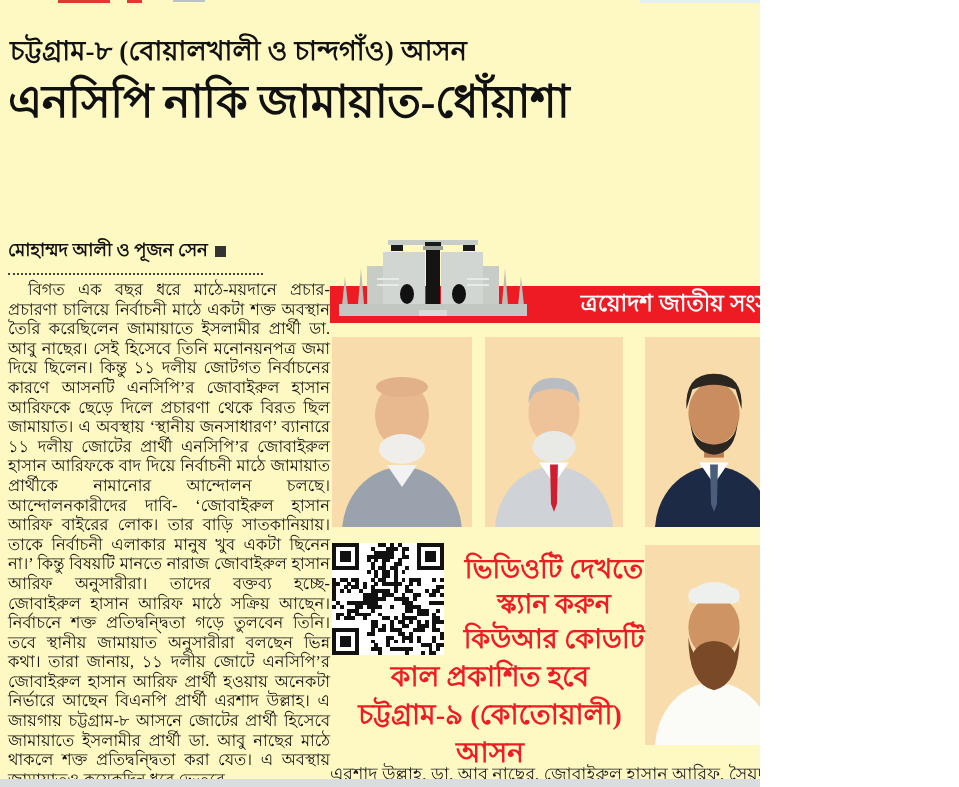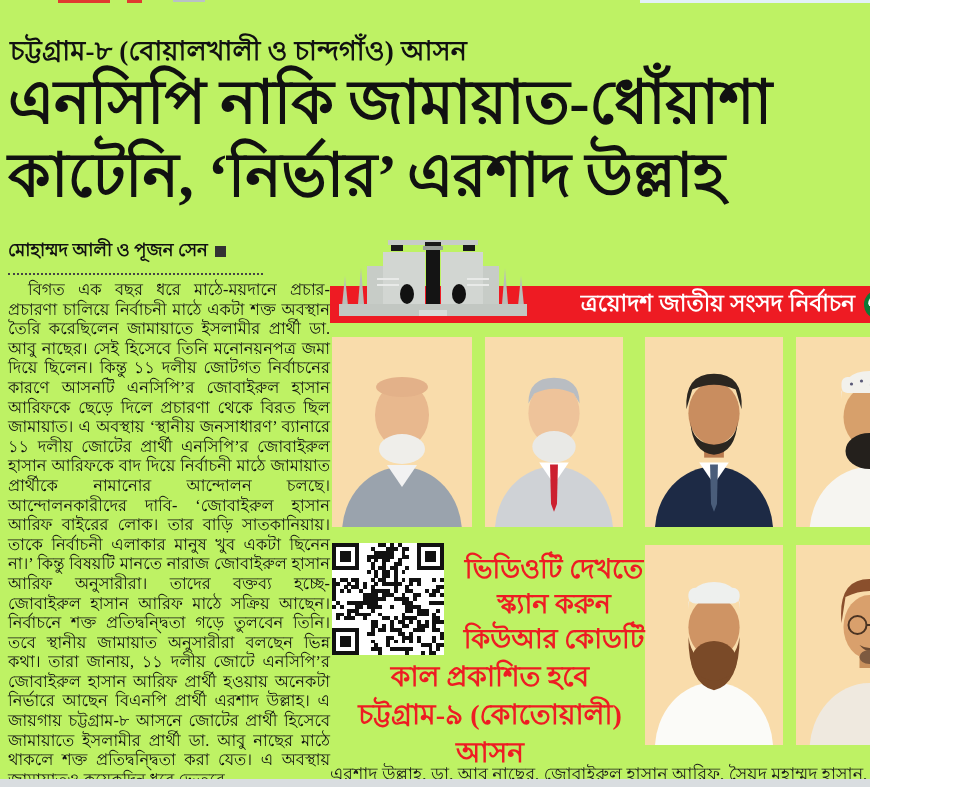--- a/index.html
+++ b/index.html
@@ -1,29 +1,29 @@
 <!DOCTYPE html>
 <html lang="bn"><head>
 <meta charset="utf-8">
 <style>
   html,body{margin:0;padding:0;background:#fff;}
-  .page{position:relative;width:870px;height:787px;background:#bef264;overflow:hidden;
+  .page{position:relative;width:760px;height:787px;background:#fef9c3;overflow:hidden;
         font-family:"Liberation Serif","DejaVu Serif",serif;color:#111;}
 
   
   .art{position:absolute;}
   .art-red1{left:58px;top:0;width:52px;height:3px;background:#e03a30;}
   .art-red2{left:127px;top:0;width:15px;height:3px;background:#e03a30;}
   .art-grey{left:173px;top:0;width:32px;height:2px;background:#b9c2c6;}
   .art-blue{left:640px;top:0;width:319px;height:3px;background:#e3f1f7;}
 
   
   .kicker{position:absolute;left:10px;top:30px;font-size:27px;font-weight:700;letter-spacing:.2px;}
   .headline{position:absolute;left:8px;top:66px;width:940px;font-weight:800;
-            font-size:61px;line-height:73px;letter-spacing:-.5px;}
+            font-size:45px;line-height:73px;letter-spacing:-.5px;}
 
   
   .leftcol{position:absolute;left:8px;top:236px;width:322px;}
   .byline{font-size:18px;font-weight:700;display:flex;align-items:center;gap:7px;}
   .byline-marker{width:11px;height:11px;background:#333;display:inline-block;}
   .dotted-rule{width:255px;border-top:2.5px dotted #444;margin:6px 0 5px 0;}
   .body-text{font-size:16.3px;line-height:19.6px;text-align:justify;text-indent:20px;}
 
   
   .banner-strip{position:absolute;left:330px;top:286px;width:613px;height:37px;background:#ee1b23;
@@ -67,21 +67,20 @@
 <div class="page">
 
   <div class="art art-red1"></div>
   <div class="art art-red2"></div>
   <div class="art art-grey"></div>
   <div class="art art-blue"></div>
 
   <div class="kicker">চট্টগ্রাম-৮ (বোয়ালখালী ও চান্দগাঁও) আসন</div>
   <div class="headline">
     <div>এনসিপি নাকি জামায়াত-ধোঁয়াশা</div>
-    <div>কাটেনি, ‘নির্ভার’ এরশাদ উল্লাহ</div>
   </div>
 
   <div class="leftcol">
     <div class="byline">
       <span>মোহাম্মদ আলী ও পূজন সেন</span>
       <span class="byline-marker"></span>
     </div>
     <div class="dotted-rule"></div>
     <p class="body-text" style="margin:0">বিগত এক বছর ধরে মাঠে-ময়দানে প্রচার-প্রচারণা চালিয়ে নির্বাচনী মাঠে একটা শক্ত অবস্থান তৈরি করেছিলেন জামায়াতে ইসলামীর প্রার্থী ডা. আবু নাছের। সেই হিসেবে তিনি মনোনয়নপত্র জমা দিয়ে ছিলেন। কিন্তু ১১ দলীয় জোটগত নির্বাচনের কারণে আসনটি এনসিপি’র জোবাইরুল হাসান আরিফকে ছেড়ে দিলে প্রচারণা থেকে বিরত ছিল জামায়াত। এ অবস্থায় ‘স্থানীয় জনসাধারণ’ ব্যানারে ১১ দলীয় জোটের প্রার্থী এনসিপি’র জোবাইরুল হাসান আরিফকে বাদ দিয়ে নির্বাচনী মাঠে জামায়াত প্রার্থীকে নামানোর আন্দোলন চলছে। আন্দোলনকারীদের দাবি- ‘জোবাইরুল হাসান আরিফ বাইরের লোক। তার বাড়ি সাতকানিয়ায়। তাকে নির্বাচনী এলাকার মানুষ খুব একটা ছিনেন না।’ কিন্তু বিষয়টি মানতে নারাজ জোবাইরুল হাসান আরিফ অনুসারীরা। তাদের বক্তব্য হচ্ছে- জোবাইরুল হাসান আরিফ মাঠে সক্রিয় আছেন। নির্বাচনে শক্ত প্রতিদ্বন্দ্বিতা গড়ে তুলবেন তিনি। তবে স্থানীয় জামায়াত অনুসারীরা বলছেন ভিন্ন কথা। তারা জানায়, ১১ দলীয় জোটে এনসিপি’র জোবাইরুল হাসান আরিফ প্রার্থী হওয়ায় অনেকটা নির্ভারে আছেন বিএনপি প্রার্থী এরশাদ উল্লাহ। এ জায়গায় চট্টগ্রাম-৮ আসনে জোটের প্রার্থী হিসেবে জামায়াতে ইসলামীর প্রার্থী ডা. আবু নাছের মাঠে থাকলে শক্ত প্রতিদ্বন্দ্বিতা করা যেত। এ অবস্থায় জামায়াতও কয়েকদিন ধরে ভেতরে</p>
 

